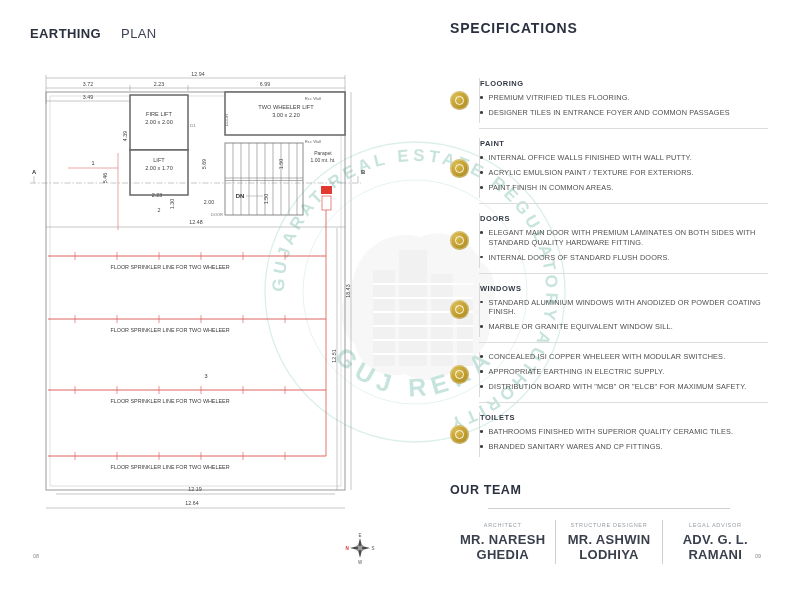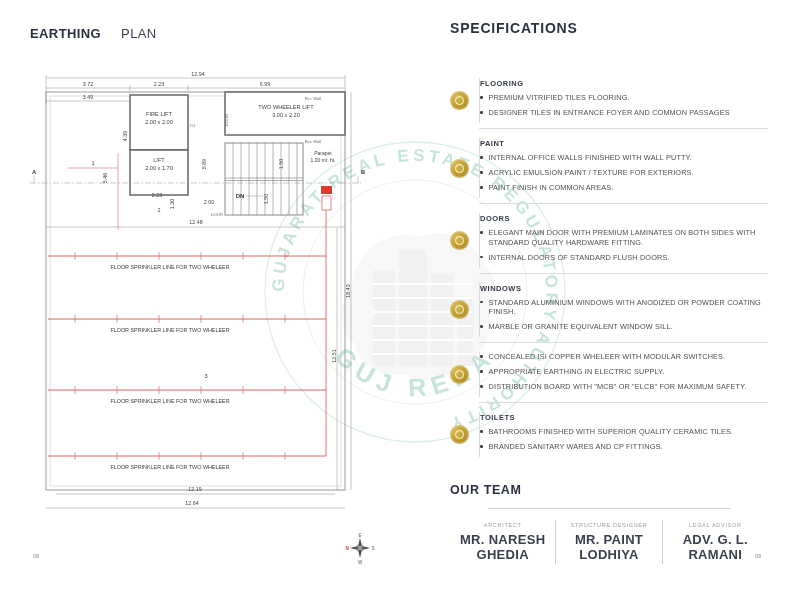--- a/index.html
+++ b/index.html
@@ -350,21 +350,21 @@
   <div class="team">
     <div class="team-title">OUR TEAM</div>
     <div class="team-rule"></div>
     <div class="team-row">
         <div class="team-col">
           <div class="team-role">ARCHITECT</div>
           <div class="team-name">MR. NARESH GHEDIA</div>
         </div>
         <div class="team-col mid">
           <div class="team-role">STRUCTURE DESIGNER</div>
-          <div class="team-name">MR. PAINT LODHIYA</div>
+          <div class="team-name">MR. ASHWIN LODHIYA</div>
         </div>
         <div class="team-col">
           <div class="team-role">LEGAL ADVISOR</div>
           <div class="team-name">ADV. G. L. RAMANI</div>
         </div>
       </div>
   </div>
 </div>
 
 <svg class="compass" viewBox="0 0 34 34">

